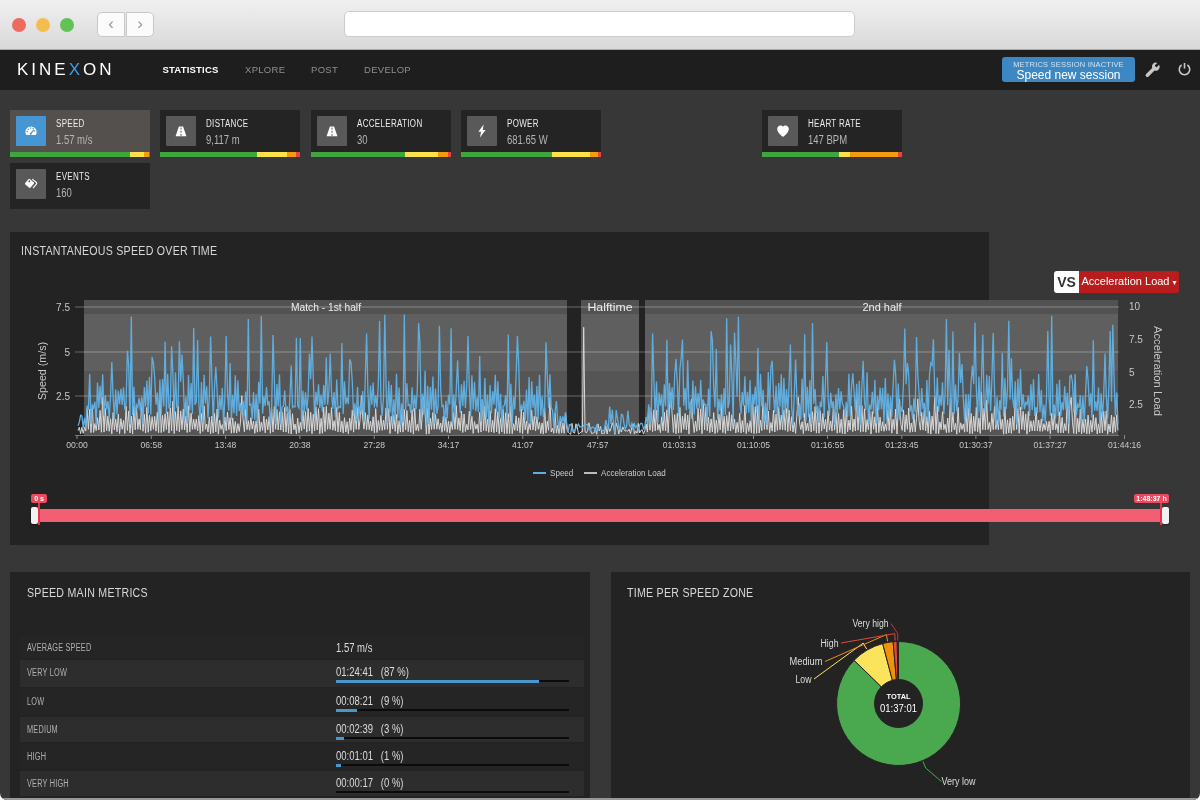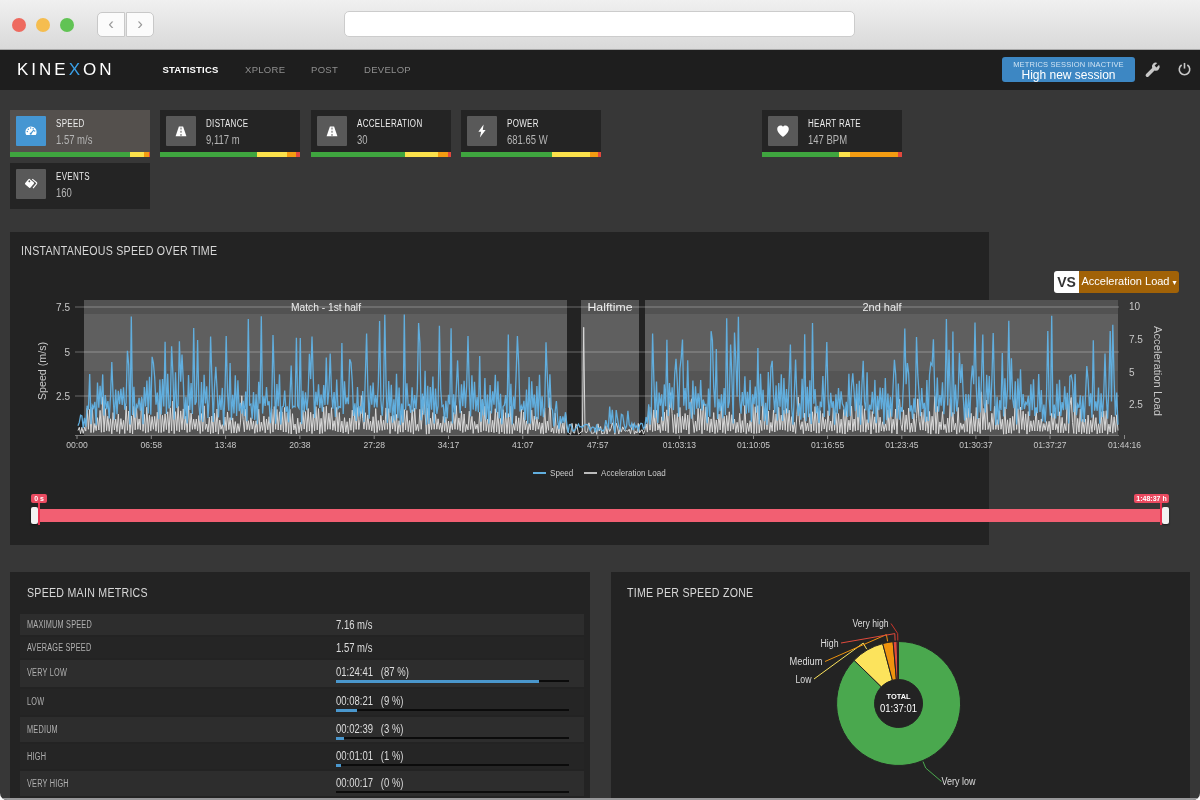--- a/index.html
+++ b/index.html
@@ -16,21 +16,21 @@
 #bluebtn .l2 {font-size:12px;margin-top:-1px}
 .tile {position:absolute;width:140px}
 .ticon {position:absolute;left:6px;top:6px;width:30px;height:30px;border-radius:1px}
 .ticon svg {position:absolute;left:7px;top:7px}
 .ttitle {position:absolute;left:46px;top:8px;font-size:10px;color:#ececec;letter-spacing:0.4px;white-space:nowrap;transform:scaleX(0.8);transform-origin:0 0}
 .tval {position:absolute;left:46px;top:21.5px;font-size:13px;color:#b5b5b5;white-space:nowrap;transform:scaleX(0.73);transform-origin:0 0}
 .tbar {position:absolute;left:0;bottom:0;width:100%;height:5px}
 .panel {position:absolute;background:#232323}
 .ptitle {position:absolute;font-size:12.5px;color:#d8d8d8;letter-spacing:0.3px;white-space:nowrap;transform:scaleX(0.85);transform-origin:0 0}
 #vsbtn {position:absolute;left:1044px;top:39px;width:25px;height:22px;background:#fff;border-radius:3px 0 0 3px;color:#333;font-weight:bold;font-size:14px;text-align:center;line-height:22px}
-#accbtn {position:absolute;left:1069px;top:39px;width:100px;height:22px;background:#a16207;border-radius:0 3px 3px 0;color:#fff;font-size:11px;text-align:center;line-height:21px;white-space:nowrap}
+#accbtn {position:absolute;left:1069px;top:39px;width:100px;height:22px;background:#b91c1c;border-radius:0 3px 3px 0;color:#fff;font-size:11px;text-align:center;line-height:21px;white-space:nowrap}
 .lgd {position:absolute;font-size:9.5px;color:#ccc;transform:scaleX(0.85);transform-origin:0 0;white-space:nowrap}
 .sw {position:absolute;width:13px;height:2px}
 #slider {position:absolute;left:21px;top:277px;width:1138px;height:13px;background:#f25f72}
 .shandle {position:absolute;top:-2px;width:7px;height:17px;background:#f2f2f2;border-radius:2px;box-shadow:0 1px 2px rgba(0,0,0,0.5)}
 .sline {position:absolute;top:-7px;width:2px;height:23px;background:#e8314f}
 .sbadge {position:absolute;top:-15px;height:9px;background:#ea4b61;border-radius:2px;color:#fff;font-size:7px;line-height:9px;text-align:center;font-weight:bold}
 .mrow {position:absolute;left:10px;width:564px}
 .mlab {position:absolute;left:7px;font-size:10px;color:#b0b0b0;letter-spacing:0.3px;transform:scaleX(0.73);transform-origin:0 0;white-space:nowrap}
 .mval {position:absolute;left:316px;font-size:13px;color:#ddd;white-space:nowrap;transform:scaleX(0.73);transform-origin:0 0}
 </style></head><body>
@@ -44,21 +44,21 @@
   <div id="urlbar"></div>
  </div>
  <div id="navbar">
   <div id="logo">KINE<span>X</span>ON</div>
   <div class="menu" style="left:162.5px;color:#fff;font-weight:bold;letter-spacing:0.2px">STATISTICS</div>
   <div class="menu" style="left:245px">XPLORE</div>
   <div class="menu" style="left:311px">POST</div>
   <div class="menu" style="left:364px">DEVELOP</div>
   <div id="bluebtn">
         <div class="l1">METRICS SESSION INACTIVE</div>
-        <div class="l2">High new session</div>
+        <div class="l2">Speed new session</div>
       </div>
   <svg width="17" height="17" viewBox="0 0 16 16" style="position:absolute;left:1144px;top:11px">
         <path fill="#c8c8c8" d="M14.2 3.5 11.7 6 10 4.3l2.5-2.5a3.7 3.7 0 0 0-4.8 4.8L2 12.3a1.6 1.6 0 0 0 2.3 2.3l5.6-5.6a3.7 3.7 0 0 0 4.3-5.5z"></path>
       </svg>
   <svg width="15" height="15" viewBox="0 0 16 16" style="position:absolute;left:1177px;top:12px">
         <path fill="none" stroke="#c8c8c8" stroke-width="1.7" d="M5 3.2a5.6 5.6 0 1 0 6 0"></path>
         <line x1="8" y1="1" x2="8" y2="7" stroke="#c8c8c8" stroke-width="1.7"></line>
       </svg>
  </div>
 <div class="tile" style="left:10px;top:110px;height:47px;background:#54504d">
@@ -213,24 +213,20 @@
    <div class="shandle" style="left:0"></div>
    <div class="shandle" style="right:0"></div>
    <div class="sline" style="left:7px"></div>
    <div class="sline" style="right:7px"></div>
    <div class="sbadge" style="left:0;width:16px">0 s</div>
    <div class="sbadge" style="right:0;width:35px">1:48:37 h</div>
   </div>
  </div>
  <div class="panel" id="metrics" style="left:10px;top:572px;width:579.5px;height:228px">
   <div class="ptitle" style="left:17px;top:13.5px">SPEED MAIN METRICS</div>
-<div class="mrow" style="top:42px;height:21px;background:#2d2d2d">
-        <div class="mlab" style="top:5px">MAXIMUM SPEED</div>
-        <div class="mval" style="top:3px">7.16 m/s</div>
-      </div>
 <div class="mrow" style="top:65px;height:21px;background:#252525">
         <div class="mlab" style="top:5px">AVERAGE SPEED</div>
         <div class="mval" style="top:3px">1.57 m/s</div>
       </div>
 <div class="mrow" style="top:88px;height:26.5px;background:#2d2d2d">
         <div class="mlab" style="top:7px">VERY LOW</div>
         <div class="mval" style="top:4px">01:24:41&nbsp;&nbsp;&nbsp;(87 %)</div>
         <div style="position:absolute;left:315.5px;top:20px;width:233px;height:2px;background:#0b0b0b">
           <div style="position:absolute;left:0;top:0;height:3px;width:203px;background:#4a97cd"></div>
         </div>

